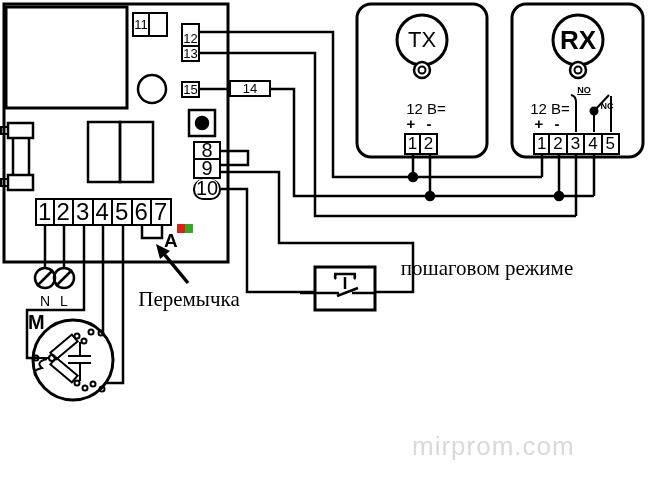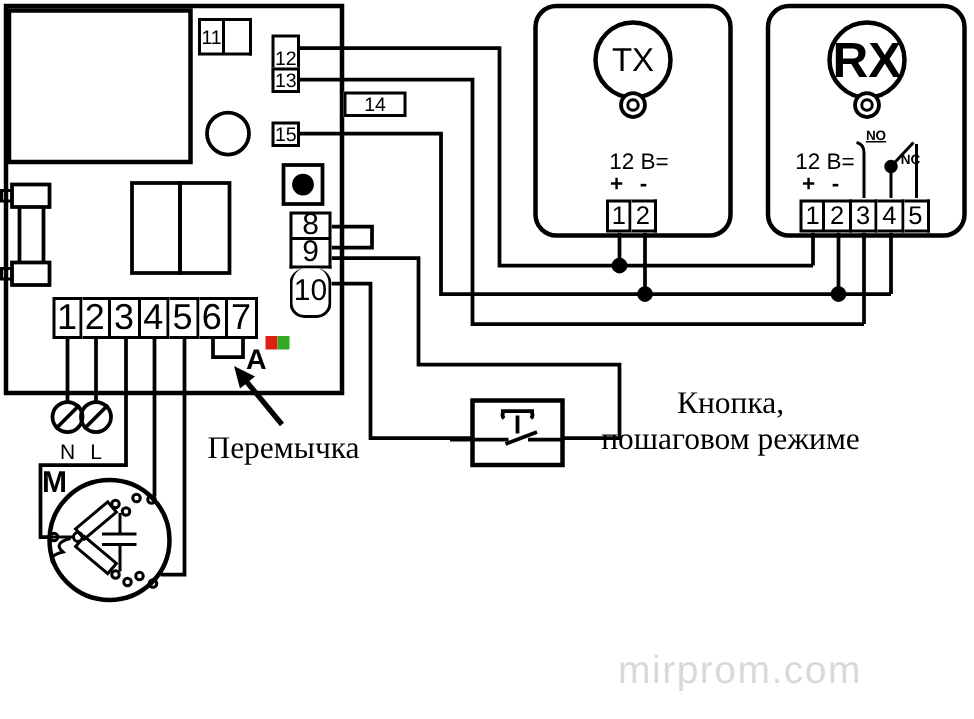--- a/index.html
+++ b/index.html
@@ -143,26 +143,26 @@
     <div class="cell">3</div>
     <div class="cell">4</div>
     <div class="cell">5</div>
     <div class="cell">6</div>
     <div class="cell">7</div>
   </div>
 
   <div class="strip col b8" style="left:193px;top:141px;">
     <div class="cell" style="width:28px;height:19px;">8</div>
     <div class="cell" style="width:28px;height:19px;">9</div>
-    <div class="cell" style="width:28px;height:33px;border-radius:10px;">10</div>
+    <div class="cell" style="width:28px;height:21px;border-radius:10px;">10</div>
   </div>
 
   <div class="tbox" style="left:181px;top:23px;width:19px;height:30px;font-size:13px;">12</div>
   <div class="tbox" style="left:181px;top:45px;width:19px;height:17px;font-size:13px;">13</div>
-  <div class="tbox" style="left:181px;top:61px;width:42px;height:17px;font-size:13px;margin-left:48px;">14</div>
+  <div class="tbox" style="left:181px;top:80px;width:42px;height:17px;font-size:13px;margin-left:48px;">14</div>
   <div class="tbox" style="left:181px;top:81px;width:19px;height:17px;font-size:13px;">15</div>
 
   <div class="strip" style="left:132px;top:12px;font-size:13px;">
     <div class="cell" style="width:18px;height:25px;">11</div>
     <div class="cell" style="width:18px;height:25px;"></div>
   </div>
 
   <div class="strip" style="left:404px;top:133px;font-size:17px;">
     <div class="cell" style="width:17px;height:22px;">1</div>
     <div class="cell" style="width:17px;height:22px;">2</div>
@@ -182,28 +182,27 @@
   <div class="lbl sans" style="left:164px;top:230px;font-size:19px;font-weight:bold;">A</div>
   <div class="lbl sans ctr" style="left:45px;top:301px;font-size:14px;">N</div>
   <div class="lbl sans ctr" style="left:64px;top:301px;font-size:14px;">L</div>
   <div class="lbl sans" style="left:28px;top:311px;font-size:20px;font-weight:bold;">М</div>
 
   <div class="lbl sans ctr" style="left:422px;top:40px;font-size:22px;font-weight:normal;">TX</div>
   <div class="lbl sans ctr" style="left:426px;top:108px;font-size:15px;">12 В=</div>
   <div class="lbl sans ctr" style="left:411px;top:123px;font-size:15px;font-weight:bold;">+</div>
   <div class="lbl sans ctr" style="left:429px;top:123px;font-size:15px;font-weight:bold;">-</div>
 
-  <div class="lbl sans ctr" style="left:578px;top:40px;font-size:33px;font-weight:bold;text-align:right;">RX</div>
+  <div class="lbl sans ctr" style="left:578px;top:40px;font-size:26px;font-weight:bold;text-align:right;">RX</div>
   <div class="lbl sans ctr" style="left:550px;top:108px;font-size:15px;">12 В=</div>
   <div class="lbl sans ctr" style="left:539px;top:123px;font-size:15px;font-weight:bold;">+</div>
   <div class="lbl sans ctr" style="left:557px;top:123px;font-size:15px;font-weight:bold;">-</div>
   <div class="lbl sans ctr" style="left:584px;top:90px;font-size:9px;font-weight:bold;text-decoration:underline;">NO</div>
   <div class="lbl sans ctr" style="left:607px;top:106px;font-size:9px;font-weight:bold;">NC</div>
 
   <div class="lbl serif ctr" style="left:189px;top:299px;font-size:21px;">Перемычка</div>
 
   <div class="lbl serif note" style="left:487px;top:256px;transform:translateX(-50%);font-size:21px;">
-    <div>Кнопка,</div>
     <div>пошаговом режиме</div>
   </div>
 
   <div class="lbl sans" id="watermark" style="left: 412px; top: 431px; color: rgb(217, 217, 217);">mirprom.com</div>
 </div>
 
 </body></html>

